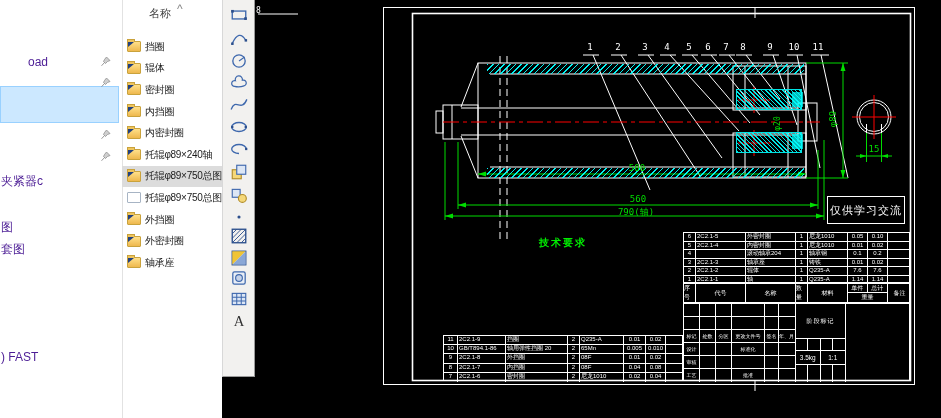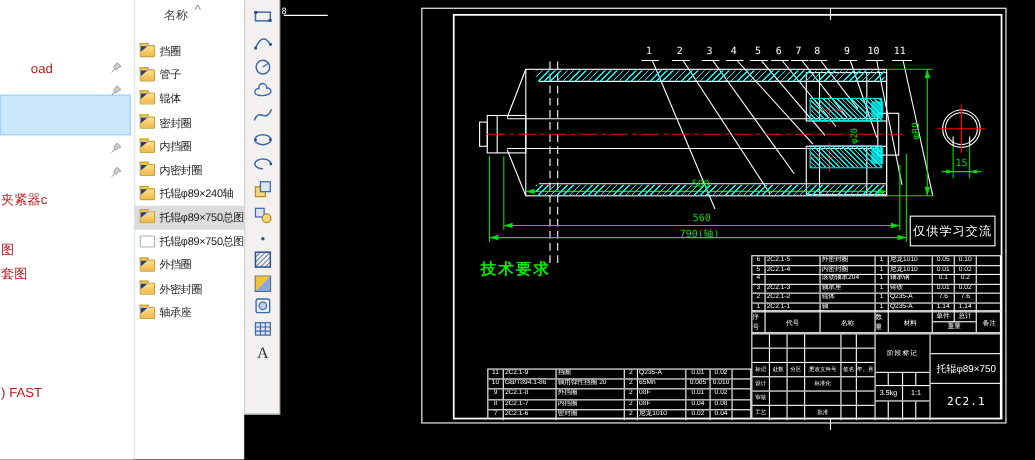--- a/index.html
+++ b/index.html
@@ -3,21 +3,21 @@
 <meta charset="utf-8">
 <style>
   html,body{margin:0;padding:0;background:#000;}
   #app{position:relative;width:941px;height:418px;background:#000;overflow:hidden;
        font-family:"Liberation Sans",sans-serif;}
   
   .explorer{position:absolute;left:0;top:0;width:222px;height:418px;background:#fff;}
   .navpane{position:absolute;left:0;top:0;width:121px;height:418px;background:#fff;}
   .vdiv{position:absolute;left:122px;top:0;width:1px;height:418px;background:#e2e2e2;}
   .nav-sel{position:absolute;left:0;top:86px;width:117px;height:35px;background:#cce8ff;border:1px solid #99d1ff;}
-  .nav-t{position:absolute;font-size:12px;color:#b91c1c;white-space:nowrap;}
+  .nav-t{position:absolute;font-size:12px;color:#4c1d95;white-space:nowrap;}
   .pin{position:absolute;width:12px;height:12px;}
   .lhead{position:absolute;left:149px;top:6px;font-size:11px;color:#444;}
   .chev{position:absolute;left:177px;top:2px;font-size:12px;color:#888;}
   .rows{position:absolute;left:122px;top:36px;width:100px;}
   .row{display:flex;align-items:center;height:21.6px;padding-left:5px;white-space:nowrap;overflow:hidden;}
   .row.selected{background:#dcdcdc;}
   .fi{position:relative;width:14px;height:11px;flex:0 0 14px;margin-right:4px;
       background:linear-gradient(#ffe08a,#eeb84e);border:1px solid #c9a23c;border-radius:1px;box-sizing:border-box;}
   .fi::before{content:"";position:absolute;left:-1px;top:-3px;width:6px;height:2px;background:#eec45c;border:1px solid #c9a23c;border-bottom:none;}
   .fi::after{content:"";position:absolute;left:0;top:0;width:0;height:0;border-top:5px solid #22407e;border-right:6px solid transparent;}
@@ -35,21 +35,21 @@
   .bear{position:absolute;border:1px solid #00e5e5;box-sizing:border-box;
         background:repeating-linear-gradient(45deg,rgba(0,255,255,.9) 0 1px,transparent 1px 3px);}
   .seal{position:absolute;background:rgba(0,255,255,.75);}
   .bno{position:absolute;width:16px;text-align:center;color:#fff;font:9px "DejaVu Sans Mono",monospace;}
   .gdim{position:absolute;color:#00dd00;font:9px "DejaVu Sans Mono",monospace;text-align:center;}
   .vdim{position:absolute;color:#00dd00;font:9px "DejaVu Sans Mono",monospace;text-align:center;transform:rotate(-90deg);}
   .p8{position:absolute;left:256px;top:6px;color:#fff;font:8px "DejaVu Sans Mono",monospace;}
   .wm{position:absolute;left:827px;top:196px;width:76px;height:26px;border:1px solid #fff;
       color:#fff;font-size:11px;display:flex;align-items:center;justify-content:center;letter-spacing:1px;}
   .tech{position:absolute;left:437px;top:236px;width:252px;color:#00ee00;}
-  .tech .tt{text-align:left;font-size:14px;font-weight:bold;margin-bottom:6px;letter-spacing:2px;}
+  .tech .tt{text-align:center;font-size:10px;font-weight:bold;margin-bottom:6px;letter-spacing:2px;}
   .tech .tl{font-size:7.5px;line-height:11.4px;white-space:nowrap;}
   
   .bom{position:absolute;border:1px solid #fff;box-sizing:border-box;color:#fff;font-size:6px;}
   .bomU{left:443px;top:335px;width:240px;height:46px;}
   .bomL{left:683px;top:232px;width:227px;height:51px;}
   .brow{display:grid;box-sizing:border-box;border-bottom:1px solid #fff;}
   .bomU .brow{grid-template-columns:14px 48px 62px 12px 44px 22px 20px 18px;height:9.2px;}
   .bomL .brow{grid-template-columns:12px 50px 50px 12px 40px 20px 20px 23px;height:8.5px;}
   .brow:last-child{border-bottom:none;}
   .bc{border-right:1px solid #fff;overflow:hidden;white-space:nowrap;line-height:7.5px;padding-left:1px;box-sizing:border-box;}
@@ -121,24 +121,20 @@
     <div class="lhead">名称</div>
     <span class="chev">^</span>
     <div class="rows">
 
     <div class="row" data-icon="folder">
           <span class="fi"></span>
           <span class="fn">挡圈</span>
         </div>
         <div class="row" data-icon="folder">
           <span class="fi"></span>
-          <span class="fn">管子</span>
-        </div>
-        <div class="row" data-icon="folder">
-          <span class="fi"></span>
           <span class="fn">辊体</span>
         </div>
         <div class="row" data-icon="folder">
           <span class="fi"></span>
           <span class="fn">密封圈</span>
         </div>
         <div class="row" data-icon="folder">
           <span class="fi"></span>
           <span class="fn">内挡圈</span>
         </div>
@@ -557,20 +553,15 @@
         <span>3.5kg</span>
         <span>1:1</span>
       </div>
       <div class="c4b">
           <span></span>
           <span></span>
           <span></span>
           <span></span>
         </div>
     </div>
-    <div class="rt">
-      <div class="e"></div>
-      <div class="ti">托辊φ89×750</div>
-      <div class="no">2C2.1</div>
-    </div>
   </div>
 
 </div>
 
 </body></html>

